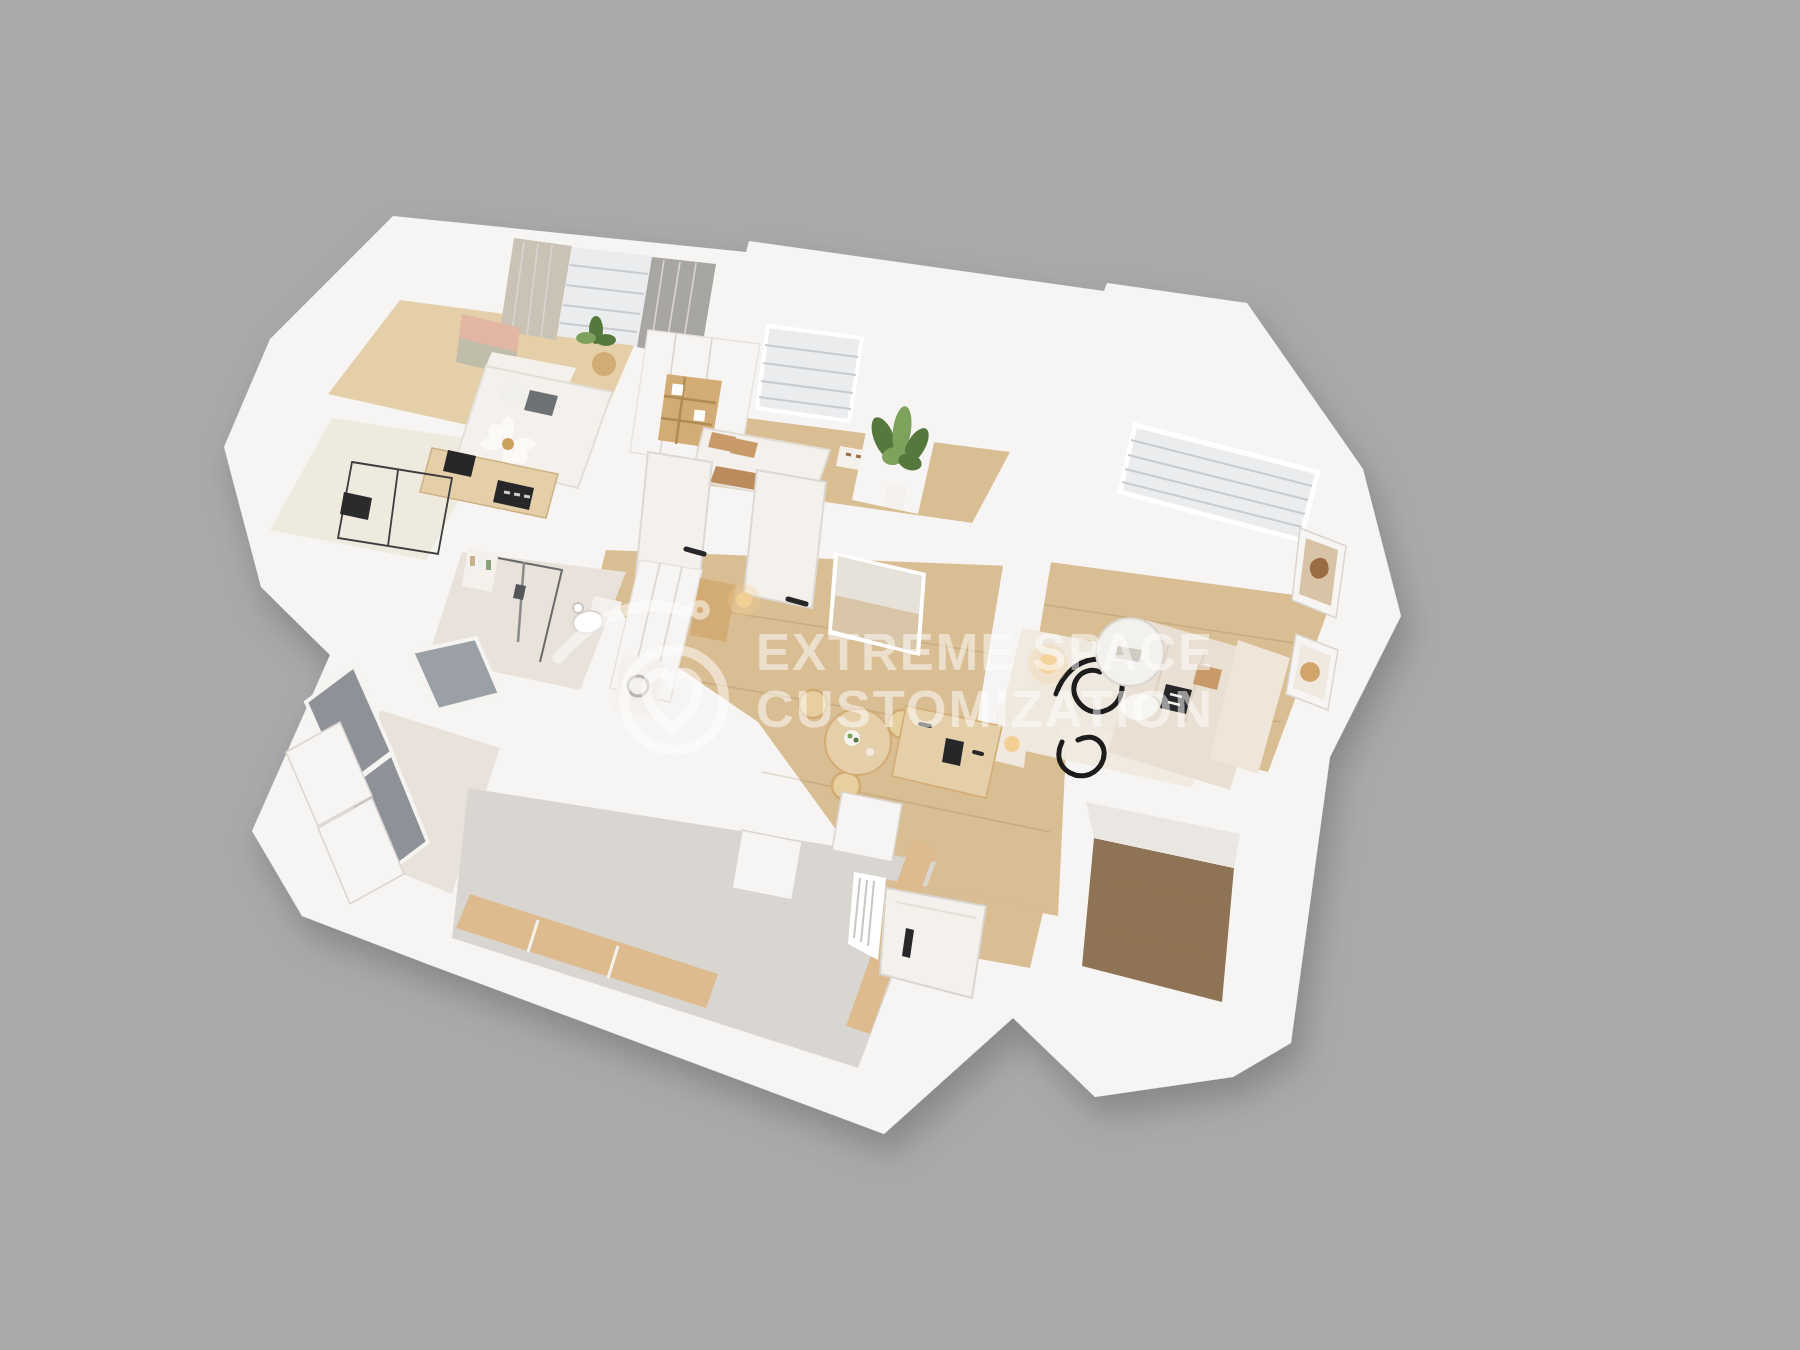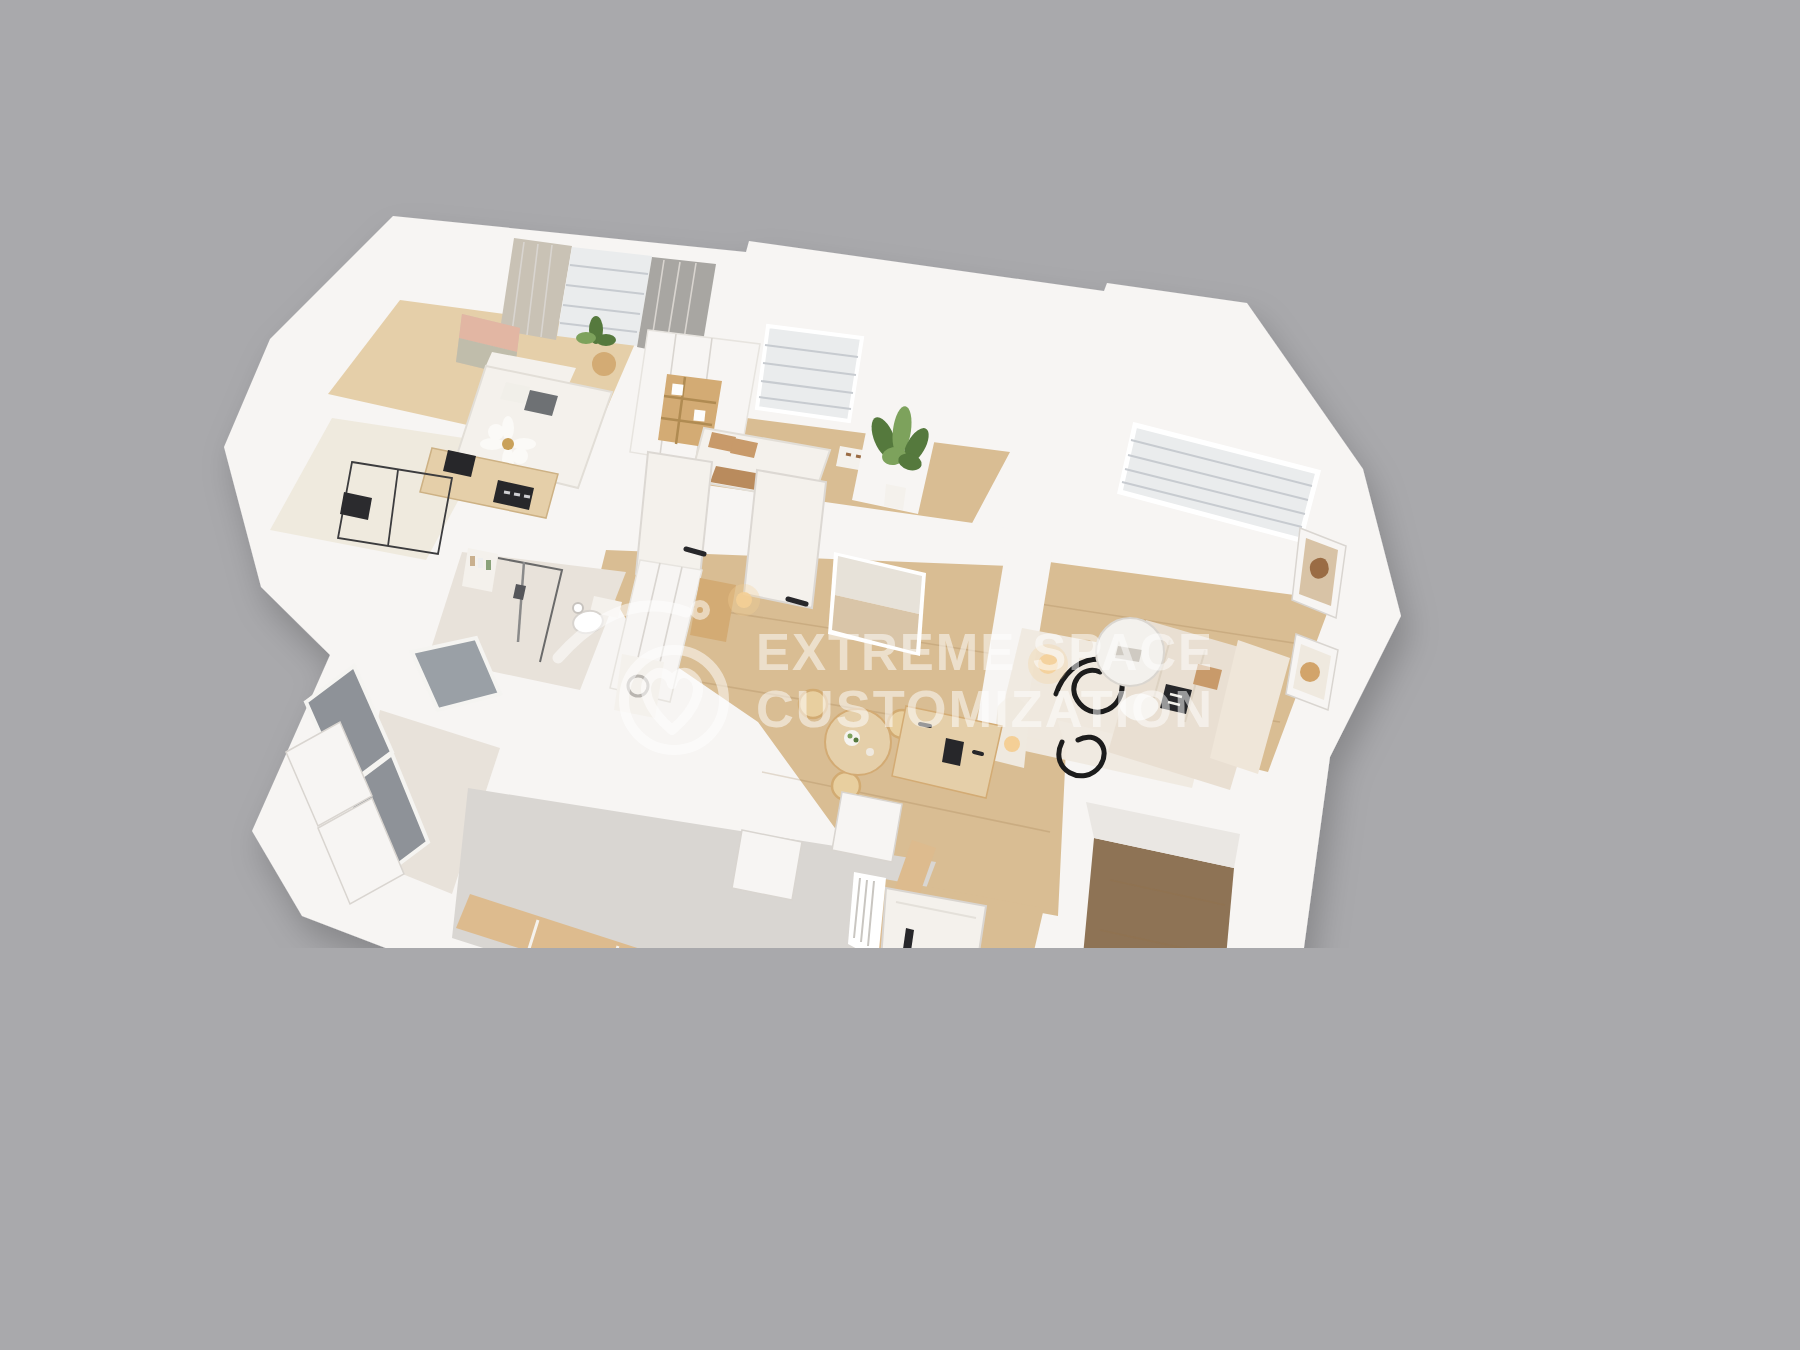--- a/index.html
+++ b/index.html
@@ -6,21 +6,21 @@
     --bg:#a9a9ac; --wall:#f7f5f3; --wall-shade:#eae7e3; --wall-edge:#d9d5d0;
     --wood:#d9bd93; --wood-light:#e5cfa9; --wood-dark:#8e7355; --floor-gray:#d9d6d2;
     --tile:#e8e2da; --glass:#8e9298; --blind:#eaeced; --blind-line:#c7cbd0;
     --curtain:#c9c2b5; --curtain-dark:#a8a6a2; --tan:#ddbb8e; --wood-furn:#d3ab74;
     --white-soft:#f4f1ec; --dark:#27272a; --green:#55793d; --green-light:#7da25c;
     --warm:#f4cf96; --cream:#efe9df; --art-pink:#e3b3a0; --art-sage:#b5bca9;
     --print-tan:#d8c3a6; --brown:#9a6c44; --wm-color:#ffffff; --wm-opacity:.52;
   }
   html,body{margin:0;padding:0;}
   body{background:var(--bg);font-family:"Liberation Sans",sans-serif;}
-  .stage{position:relative;width:1800px;height:948px;background:var(--bg);overflow:hidden;}
+  .stage{position:relative;width:1800px;height:1350px;background:var(--bg);overflow:hidden;}
   svg{position:absolute;inset:0;display:block;}
   .wall{fill:var(--wall);}
   .wallshade{fill:var(--wall-shade);}
   .wood{fill:var(--wood);}
   .woodlight{fill:var(--wood-light);}
   .wooddark{fill:var(--wood-dark);}
   .grayfloor{fill:var(--floor-gray);}
   .tile{fill:var(--tile);}
   .glass{fill:var(--glass);}
   .blind{fill:var(--blind);}

